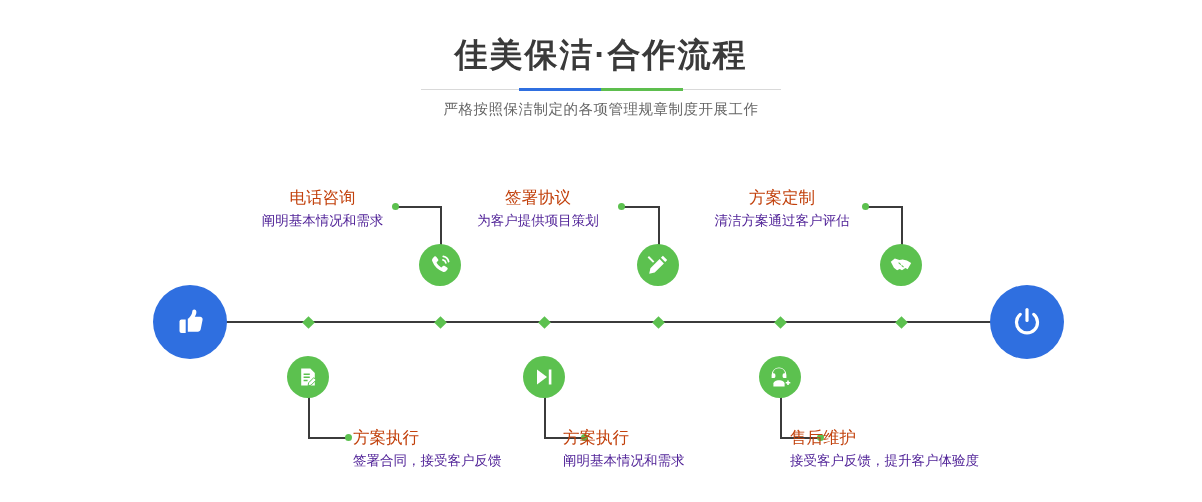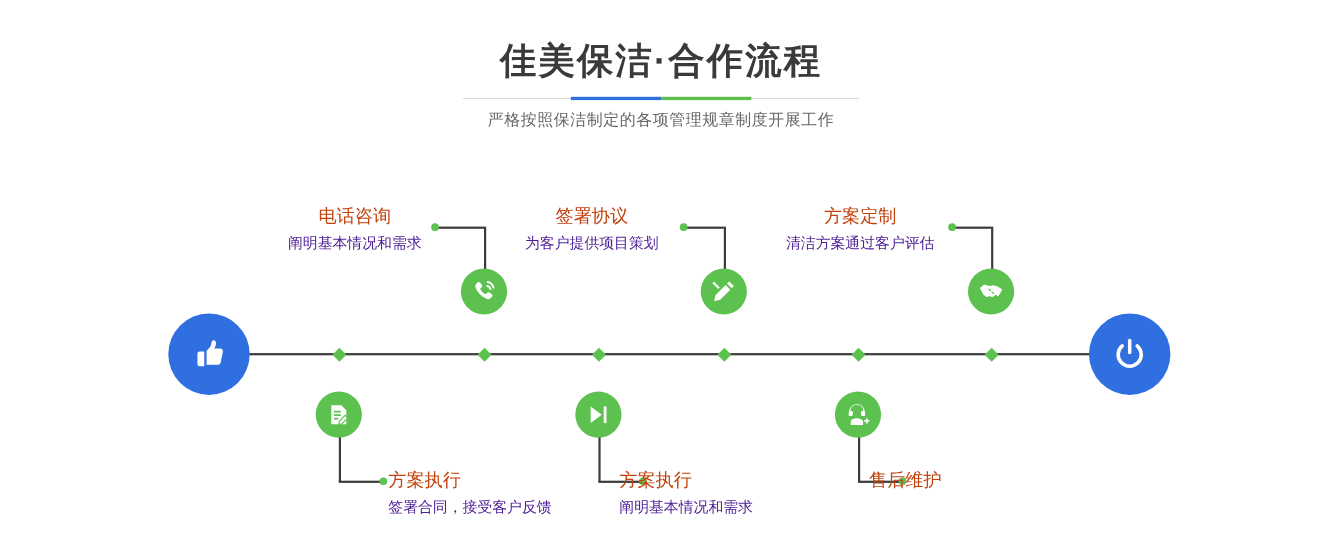--- a/index.html
+++ b/index.html
@@ -290,15 +290,16 @@
     <span>
       <svg width="24" height="24" viewBox="0 0 24 24" fill="#ffffff">
         <path d="M11 2.6a7.4 7.4 0 0 0-7.4 7.4v3.1h2.2a1.6 1.6 0 0 0 1.6-1.6V9.9a1.6 1.6 0 0 0-1.6-1.6H4.9A6.2 6.2 0 0 1 17.1 8.3h-.9a1.6 1.6 0 0 0-1.6 1.6v1.6a1.6 1.6 0 0 0 1.6 1.6h2.2V10A7.4 7.4 0 0 0 11 2.6z"></path>
         <path d="M11 15.2c-3 0-5.6 1.5-5.6 3.3v2.9h11.2v-2.9c0-1.8-2.6-3.3-5.6-3.3z"></path>
         <path d="M19.2 15.4h1.6v1.5h1.5v1.6h-1.5v1.5h-1.6v-1.5h-1.5v-1.6h1.5v-1.5z"></path>
       </svg>
     </span>
   </div>
   <div class="lbl below" style="left:790px; top:426px;">
     <div class="t">售后维护</div>
+    <div class="d">接受客户反馈，提升客户体验度</div>
   </div>
 
 </div>
 
 </body></html>

